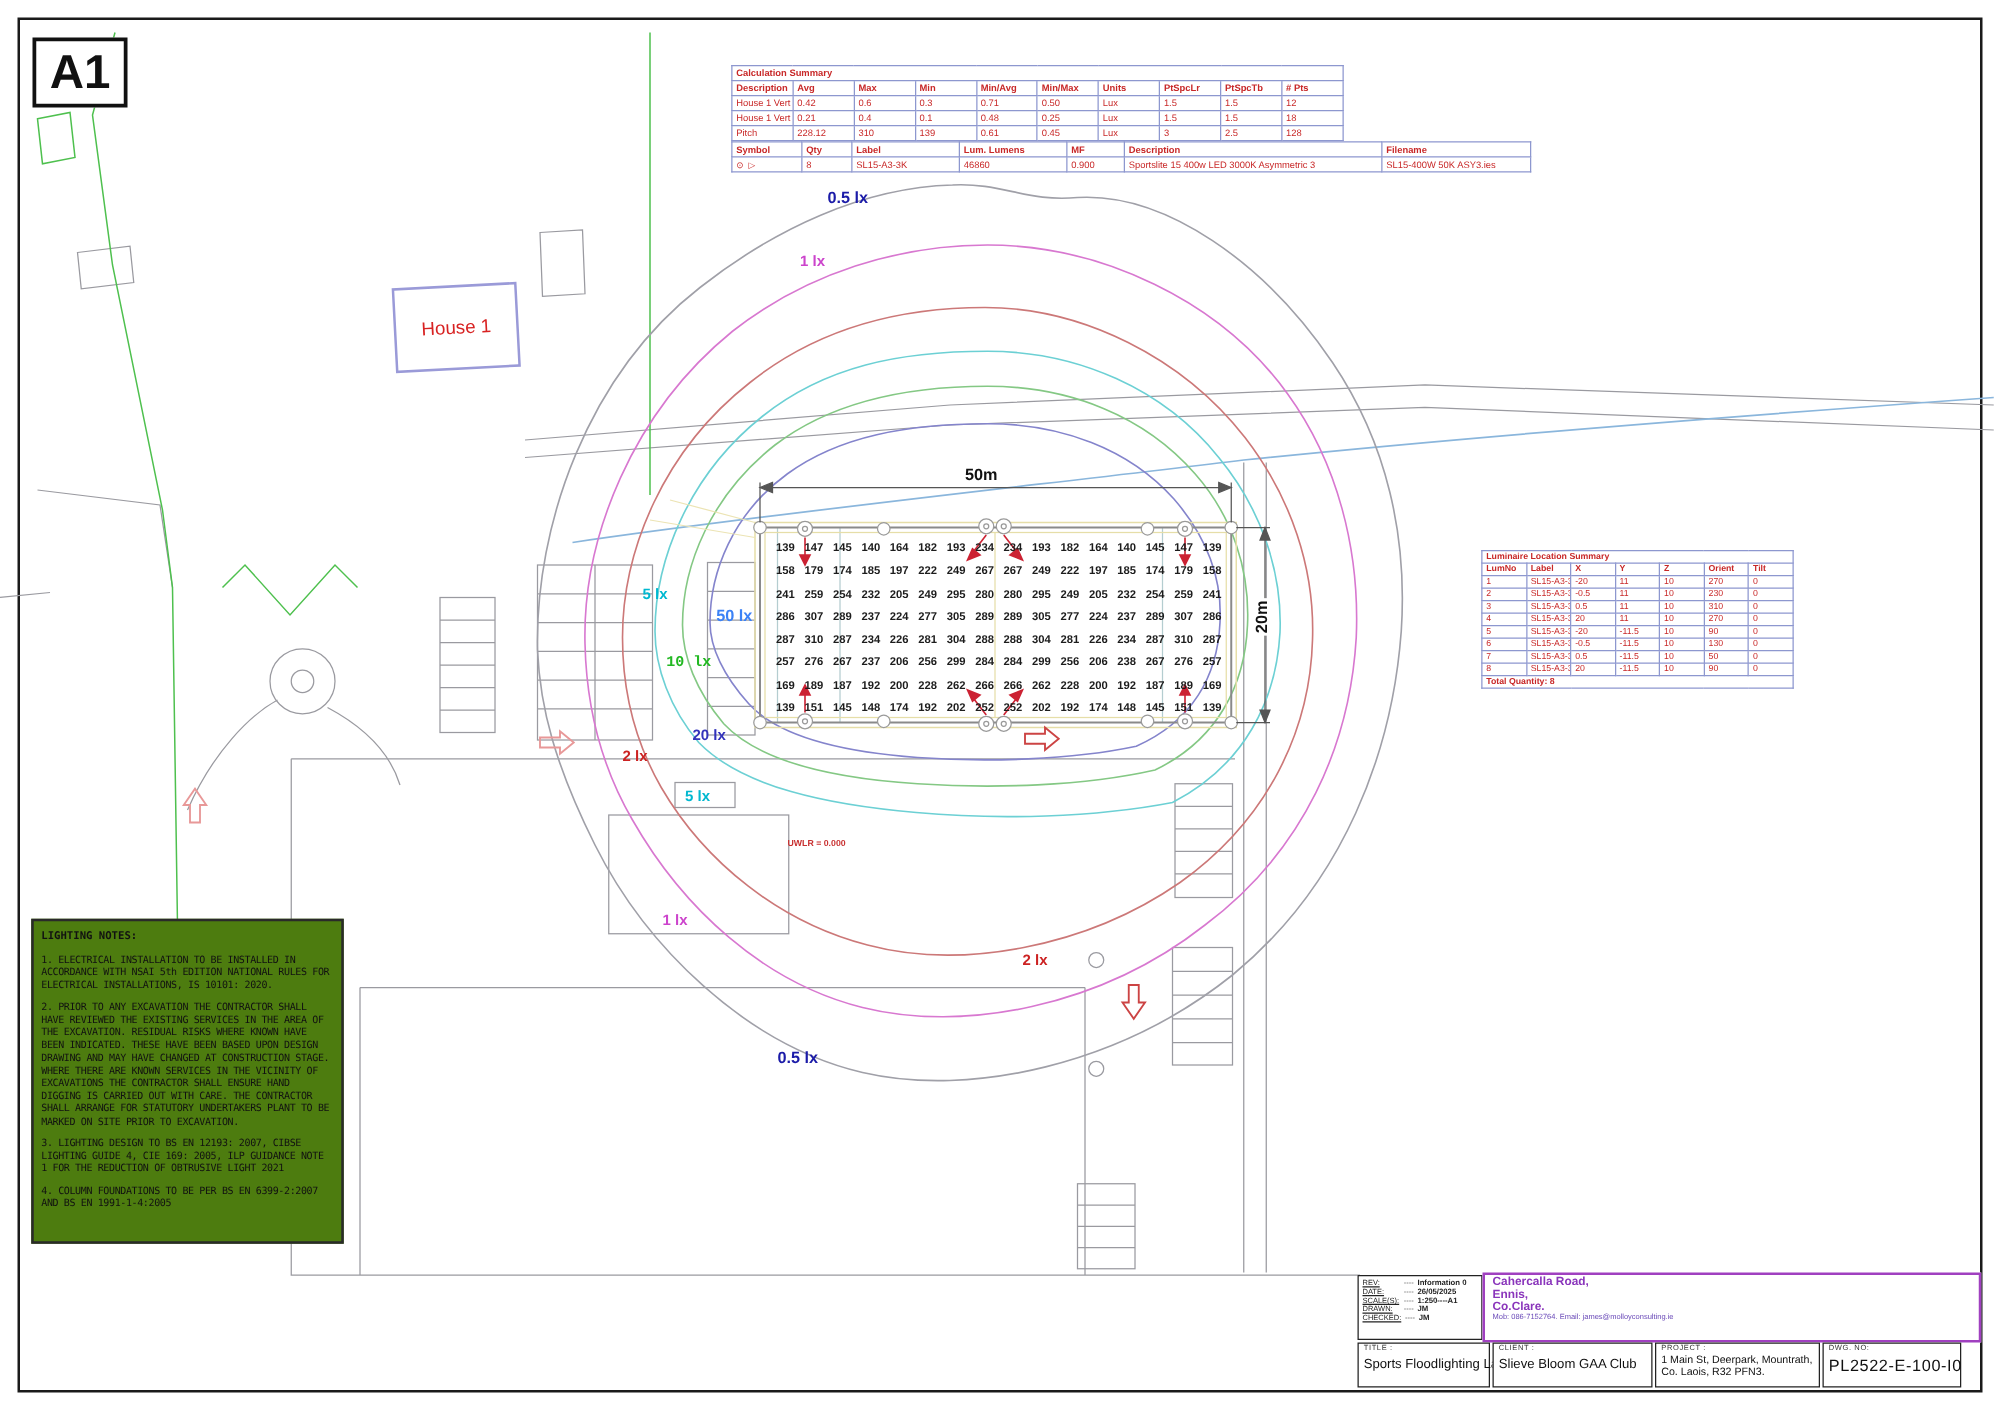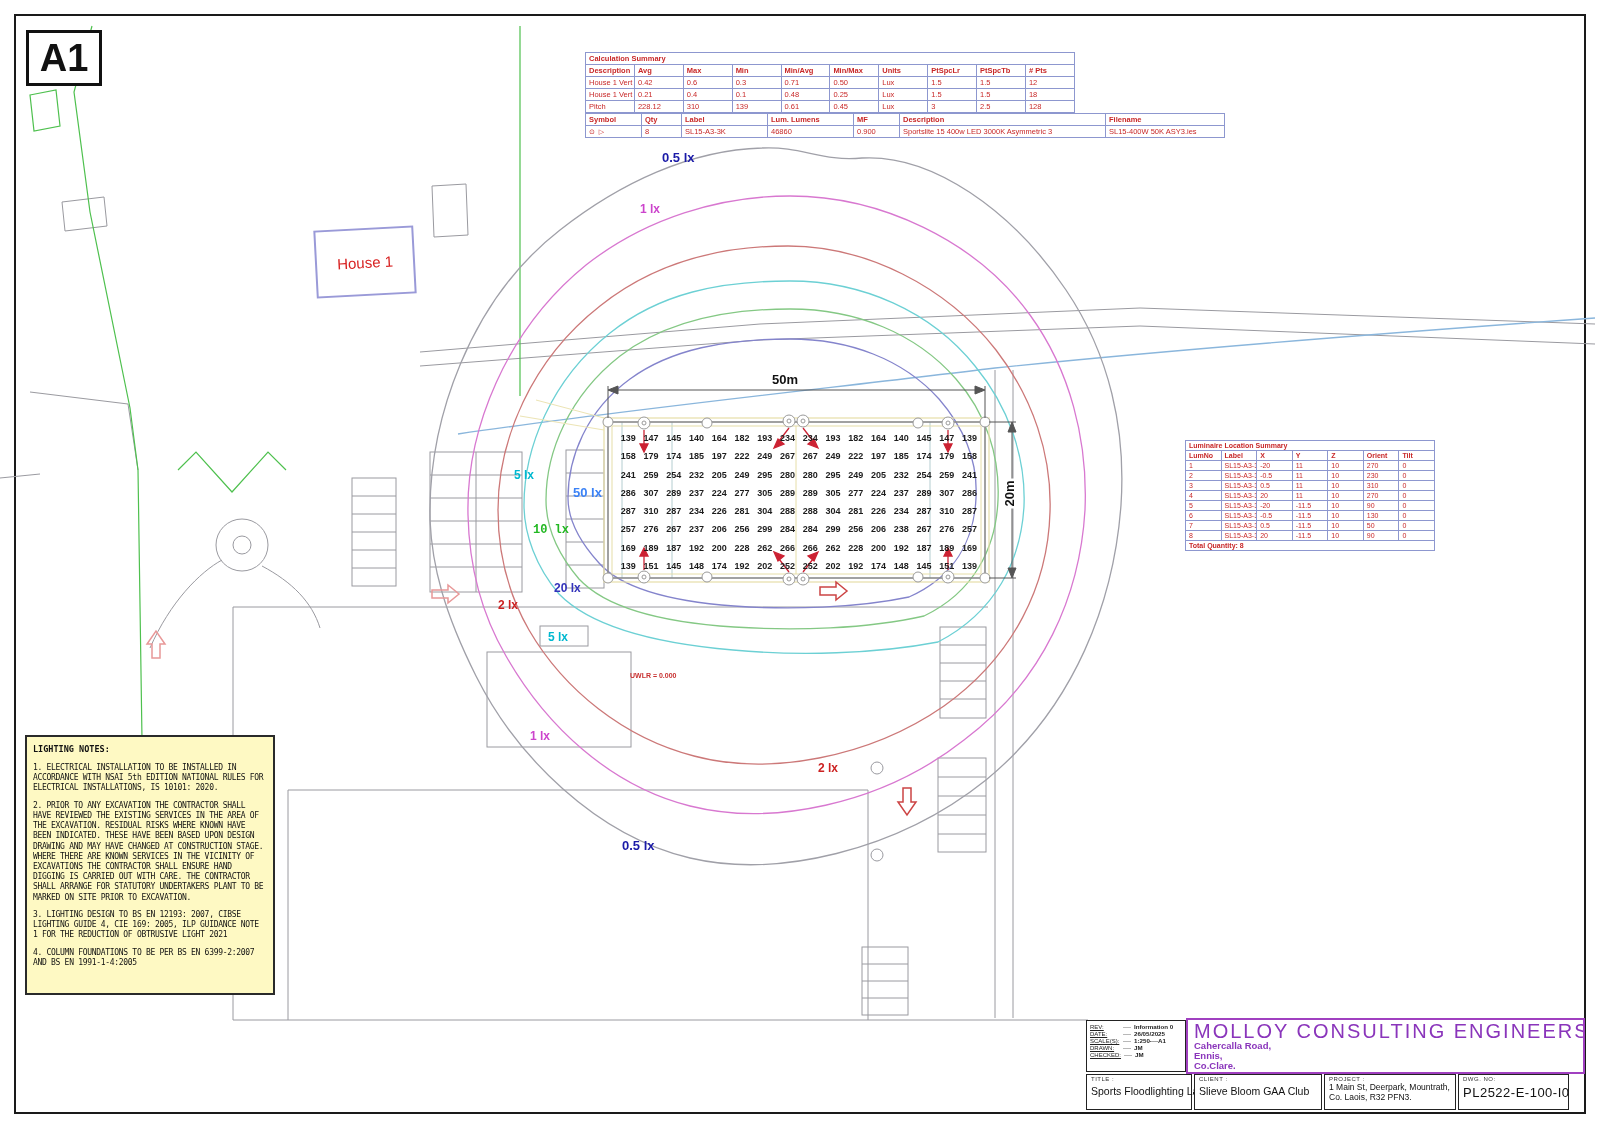--- a/index.html
+++ b/index.html
@@ -34,21 +34,21 @@
   #labels-layer{position:absolute;left:0;top:0;width:1600px;height:1130px;pointer-events:none}
   .clabel{position:absolute;font-weight:bold;font-size:12px;white-space:nowrap}
 
   .dim-label{position:absolute;font-weight:bold;font-size:13px;color:#111;background:#fff;padding:0 2px}
   #dim-20m{transform:rotate(-90deg)}
   #uwlr{position:absolute;left:630px;top:672px;font-size:7px;font-weight:bold;color:#c83030;white-space:nowrap}
 
   .house{position:absolute;left:315px;top:228px;width:100px;height:68px;border:2px solid #9a9ad8;transform:rotate(-3deg);display:flex;align-items:center;justify-content:center;background:#fff}
   .house span{color:#d82222;font-size:15px}
 
-  .notes{position:absolute;left:25px;top:735px;width:250px;height:260px;border:2px solid #2a2a2a;background:#fef9c3;padding:7px 6px;font-family:"DejaVu Sans Mono",monospace;font-size:8px;line-height:1.28;color:#111}
+  .notes{position:absolute;left:25px;top:735px;width:250px;height:260px;border:2px solid #2a2a2a;background:#4d7c0f;padding:7px 6px;font-family:"DejaVu Sans Mono",monospace;font-size:8px;line-height:1.28;color:#111}
   .notes h4{font-size:8.5px;font-weight:bold;margin-bottom:8px}
   .notes p{margin-bottom:7px;letter-spacing:-0.3px}
 
   
   .tb-meta{position:absolute;left:1086px;top:1020px;width:100px;height:52px;border:1.5px solid #222;background:#fff;padding:2px 3px;font-size:6px;color:#222;display:flex;flex-direction:column;justify-content:space-between}
   .meta-row{display:flex;gap:3px;align-items:baseline}
   .meta-label{text-decoration:underline;min-width:30px}
   .meta-dash{color:#444}
   .meta-val{font-weight:bold;font-size:6.2px;white-space:nowrap}
   .tb-company{position:absolute;left:1186px;top:1018px;width:399px;height:56px;border:2.5px solid #a040c0;background:#fff;padding:1px 6px;overflow:hidden}
@@ -565,21 +565,20 @@
         <span class="meta-val">JM</span>
       </div>
       <div class="meta-row">
         <span class="meta-label">CHECKED:</span>
         <span class="meta-dash">----</span>
         <span class="meta-val">JM</span>
       </div>
     </div>
   </div>
 <div class="tb-company">
-  <div class="co-name">MOLLOY CONSULTING ENGINEERS</div>
   <div class="co-addr">Cahercalla Road,</div>
   <div class="co-addr">Ennis,</div>
   <div class="co-addr">Co.Clare.</div>
   <div class="co-contact">Mob: 086-7152764. Email: james@molloyconsulting.ie</div>
 </div>
 <div class="tb-box" id="tb-title">
   <span class="tb-label">TITLE :</span>
   <span class="tb-value">Sports Floodlighting Layout</span>
 </div>
 <div class="tb-box" id="tb-client">

